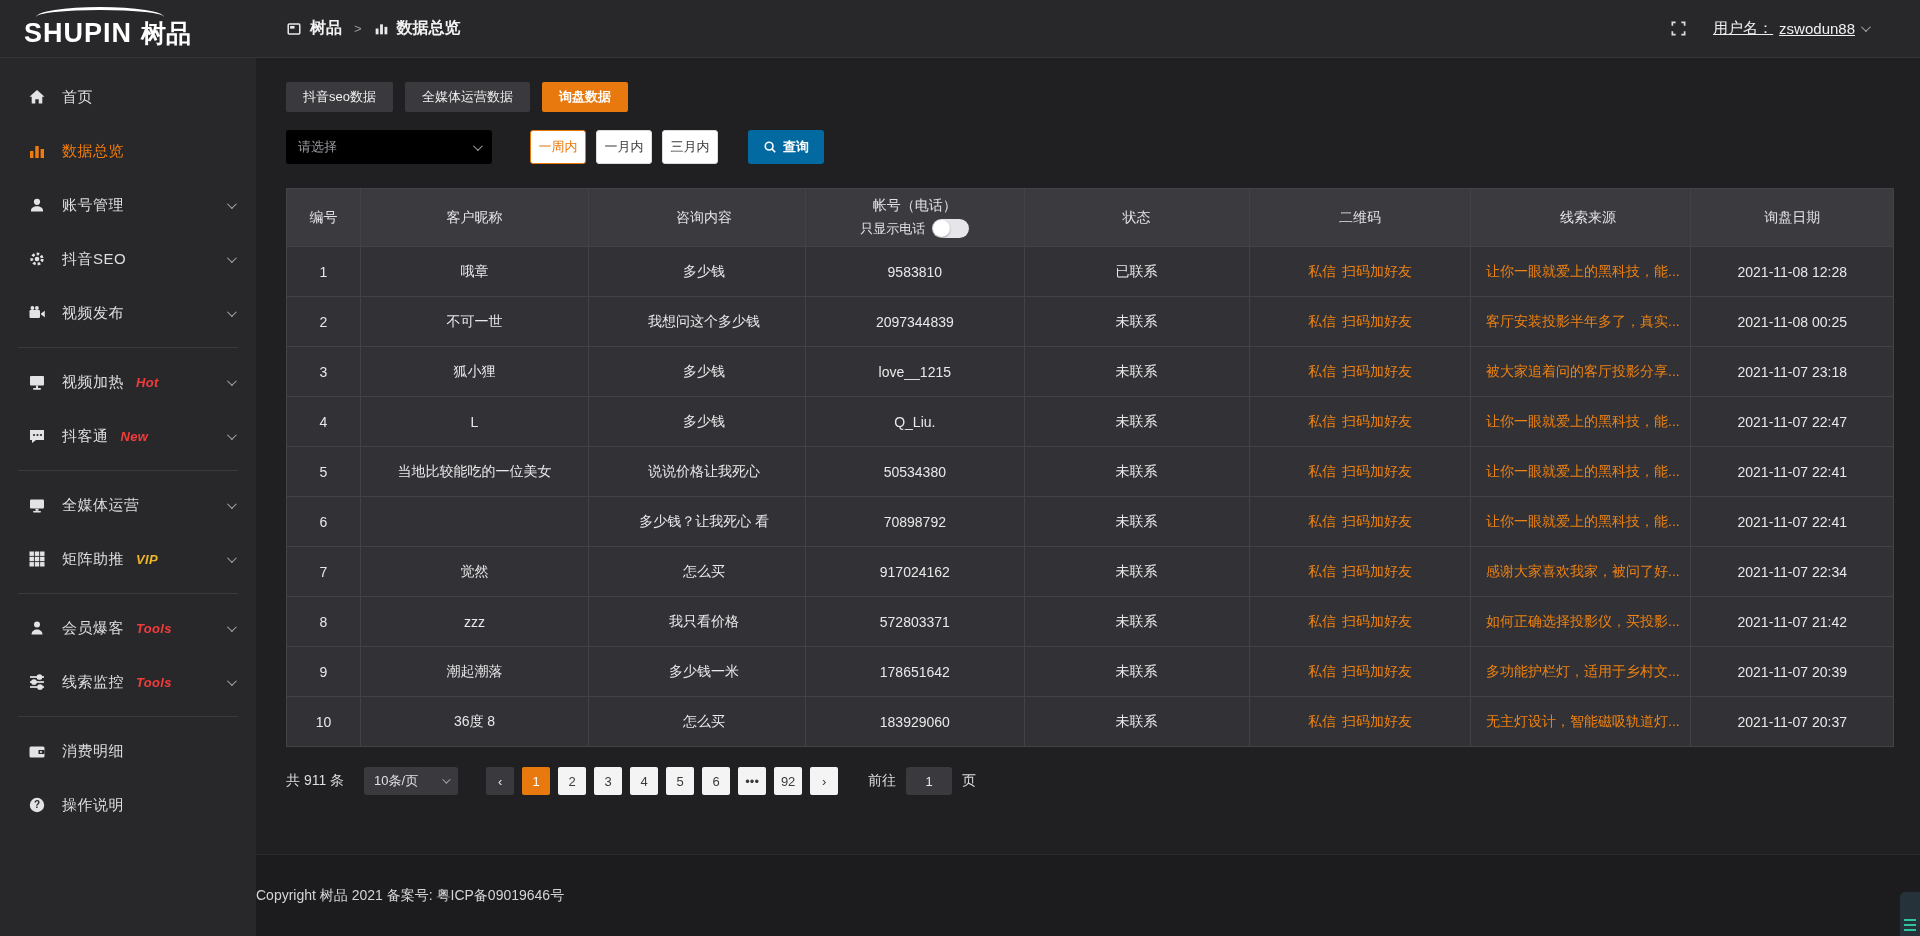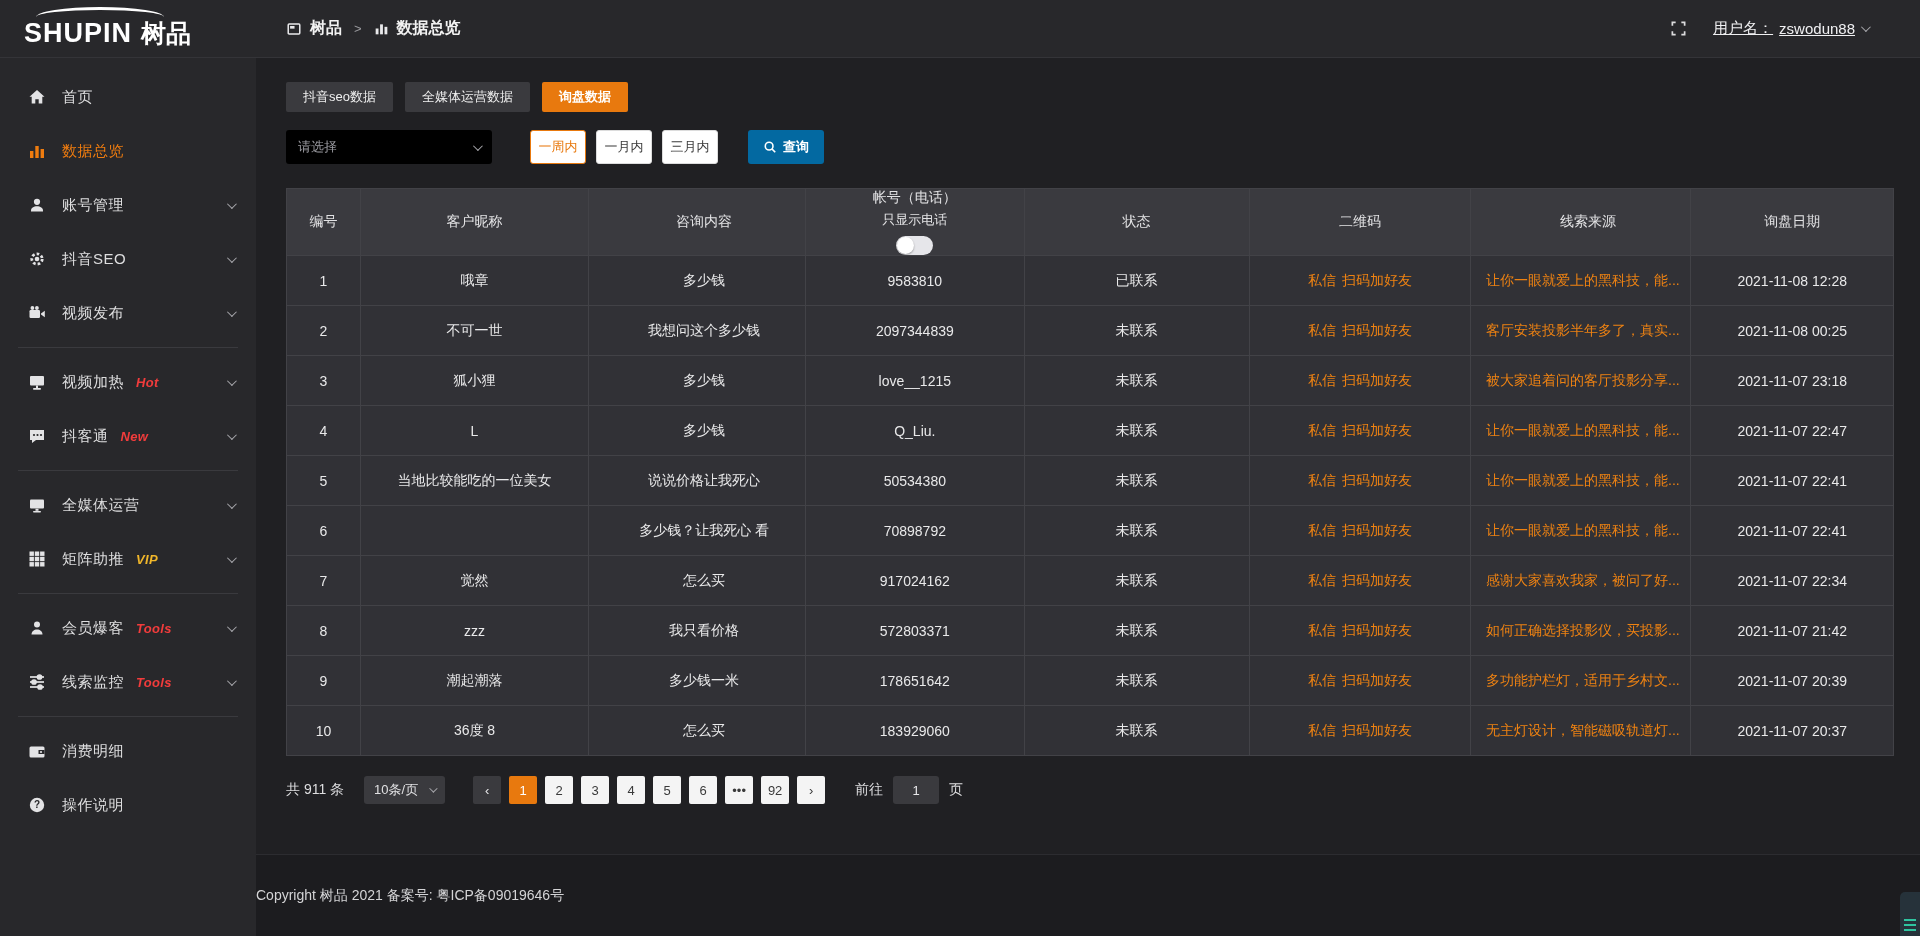--- a/index.html
+++ b/index.html
@@ -70,34 +70,34 @@
     display:flex; align-items:center; gap:6px; font-family:inherit; }
 
   
   table.data { width:100%; margin-top:24px; border-collapse:collapse; table-layout:fixed; }
   table.data th, table.data td { border:1px solid #424247; background:#313136; font-size:14px;
     text-align:center; overflow:hidden; white-space:nowrap; }
   table.data th { background:#3a3a3f; height:58px; color:#e3e3e5; font-weight:400; }
   table.data td { height:50px; color:#e9e9ea; }
   th.left, td.left { text-align:left; padding-left:14px; }
   .hdr-two { display:flex; flex-direction:column; align-items:center; gap:4px; }
-  .toggle-row { display:flex; align-items:center; gap:7px; font-size:13px; color:#e3e3e5;flex-direction:column; }
+  .toggle-row { display:flex; align-items:center; gap:7px; font-size:13px; color:#e3e3e5; }
   .toggle { width:37px; height:19px; background:#e6e6ea; border-radius:10px; position:relative; cursor:pointer; }
   .toggle .knob { position:absolute; left:1px; top:1px; width:17px; height:17px; background:#fff;
     border-radius:50%; box-shadow:0 1px 2px rgba(0,0,0,.35); }
   .st-light { color:#e6e6e8; }
   .st-orange { color:#ee8212; }
   .qr-link, .source-link { color:#ee8212; text-decoration:none; cursor:pointer; }
   .qr-link + .qr-link { margin-left:6px; }
   td.c-source { padding-right:10px; text-overflow:ellipsis; }
 
   
   .pagination { display:flex; align-items:center; margin-top:20px; font-size:14px; color:#dedee0; }
   .pg-total { margin-right:20px; }
-  .pg-select { width:81px; height:28px; background:#3a3a3e; border-radius:3px; display:flex;
+  .pg-select { width:94px; height:28px; background:#3a3a3e; border-radius:3px; display:flex;
     align-items:center; padding:0 10px; font-size:13px; color:#e0e0e2; cursor:pointer; margin-right:28px; }
   .pg-select .chev { margin-left:auto; width:6px; height:6px; }
   .pg-btn { min-width:28px; height:28px; margin-right:8px; border:none; border-radius:2px;
     font-size:13px; cursor:pointer; font-family:inherit; background:#f4f4f4; color:#3a3a3a; }
   .pg-btn.dark { background:#3a3a3e; color:#e6e6e8; }
   .pg-btn.active { background:#e8790e; color:#fff; }
   .pg-goto { display:flex; align-items:center; gap:10px; margin-left:22px; }
   .goto-input { width:46px; height:28px; background:#3a3a3e; border:none; border-radius:3px;
     color:#e8e8ea; text-align:center; font-size:13px; font-family:inherit; }
 

